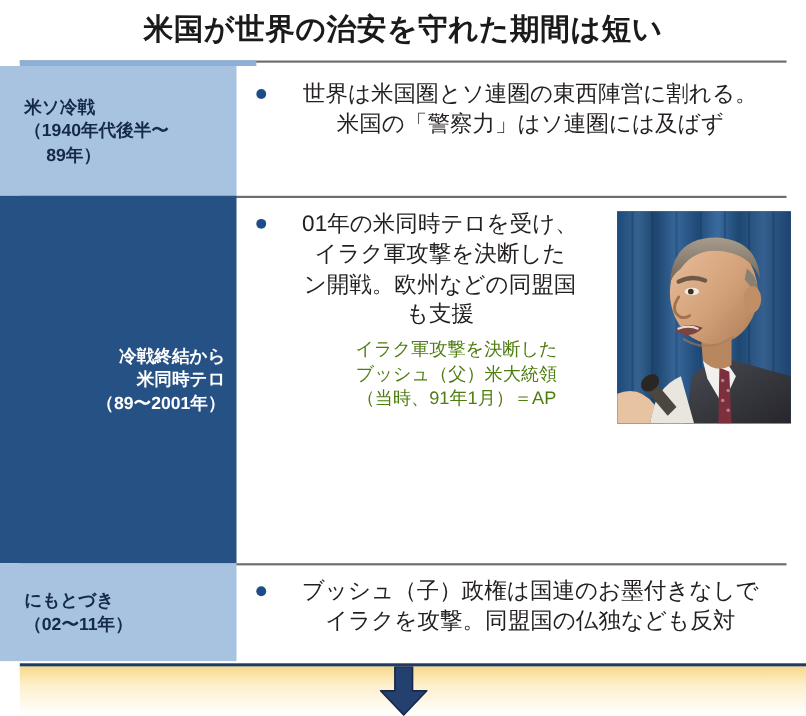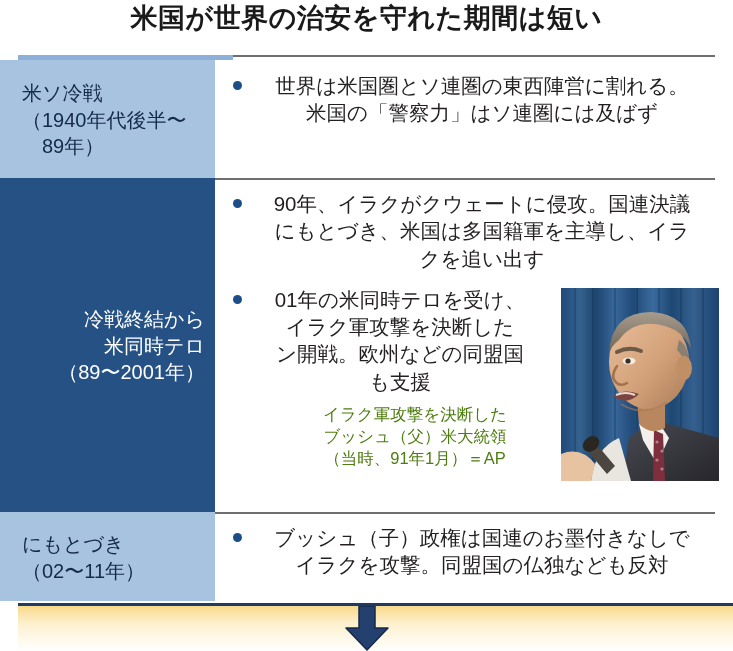--- a/index.html
+++ b/index.html
@@ -23,21 +23,21 @@
   }
 
   
   .title-wrap {
     position: absolute;
     left: 0;
     top: 0;
     width: 733px;
     height: 52px;
     display: flex;
-    align-items: flex-start;
+    align-items: center;
     justify-content: center;
   }
   .title-text {
     font-size: 27px;
     font-weight: bold;
     letter-spacing: 0.5px;
     color: #1a1a1a;
     white-space: nowrap;
   }
 
@@ -91,22 +91,22 @@
   .label-cell.light {
     background: #a8c3e0;
     color: #15294a;
   }
   .label-cell.dark {
     background: #255184;
     color: #ffffff;
     text-align: right;
   }
   .label-line {
-    font-size: 20px;
-    font-weight: normal;
+    font-size: 16px;
+    font-weight: bold;
     line-height: 1.32;
     white-space: nowrap;
   }
   .label-line.indent {
     padding-left: 20px;
   }
 
   .content-cell {
     flex: 1;
     box-sizing: border-box;
@@ -233,28 +233,20 @@
     </div>
 
     <div class="row" style="height:334px;">
       <div class="label-cell dark">
         <div class="label-line">冷戦終結から</div>
         <div class="label-line">米同時テロ</div>
         <div class="label-line">（89〜2001年）</div>
       </div>
       <div class="content-cell row2-content">
 
-        <div class="bullet" style="margin-bottom:14px;">
-          <span class="bullet-dot"></span>
-          <span class="bullet-body">
-            <div class="bullet-line">90年、イラクがクウェートに侵攻。国連決議</div>
-            <div class="bullet-line">にもとづき、米国は多国籍軍を主導し、イラ</div>
-            <div class="bullet-line">クを追い出す</div>
-          </span>
-        </div>
 
         <div class="row2-lower">
           <div class="row2-lower-text">
             <div class="bullet" style="margin-bottom:0;">
               <span class="bullet-dot"></span>
               <span class="bullet-body">
                 <div class="bullet-line">01年の米同時テロを受け、</div>
                 <div class="bullet-line">イラク軍攻撃を決断した</div>
                 <div class="bullet-line">ン開戦。欧州などの同盟国</div>
                 <div class="bullet-line">も支援</div>

